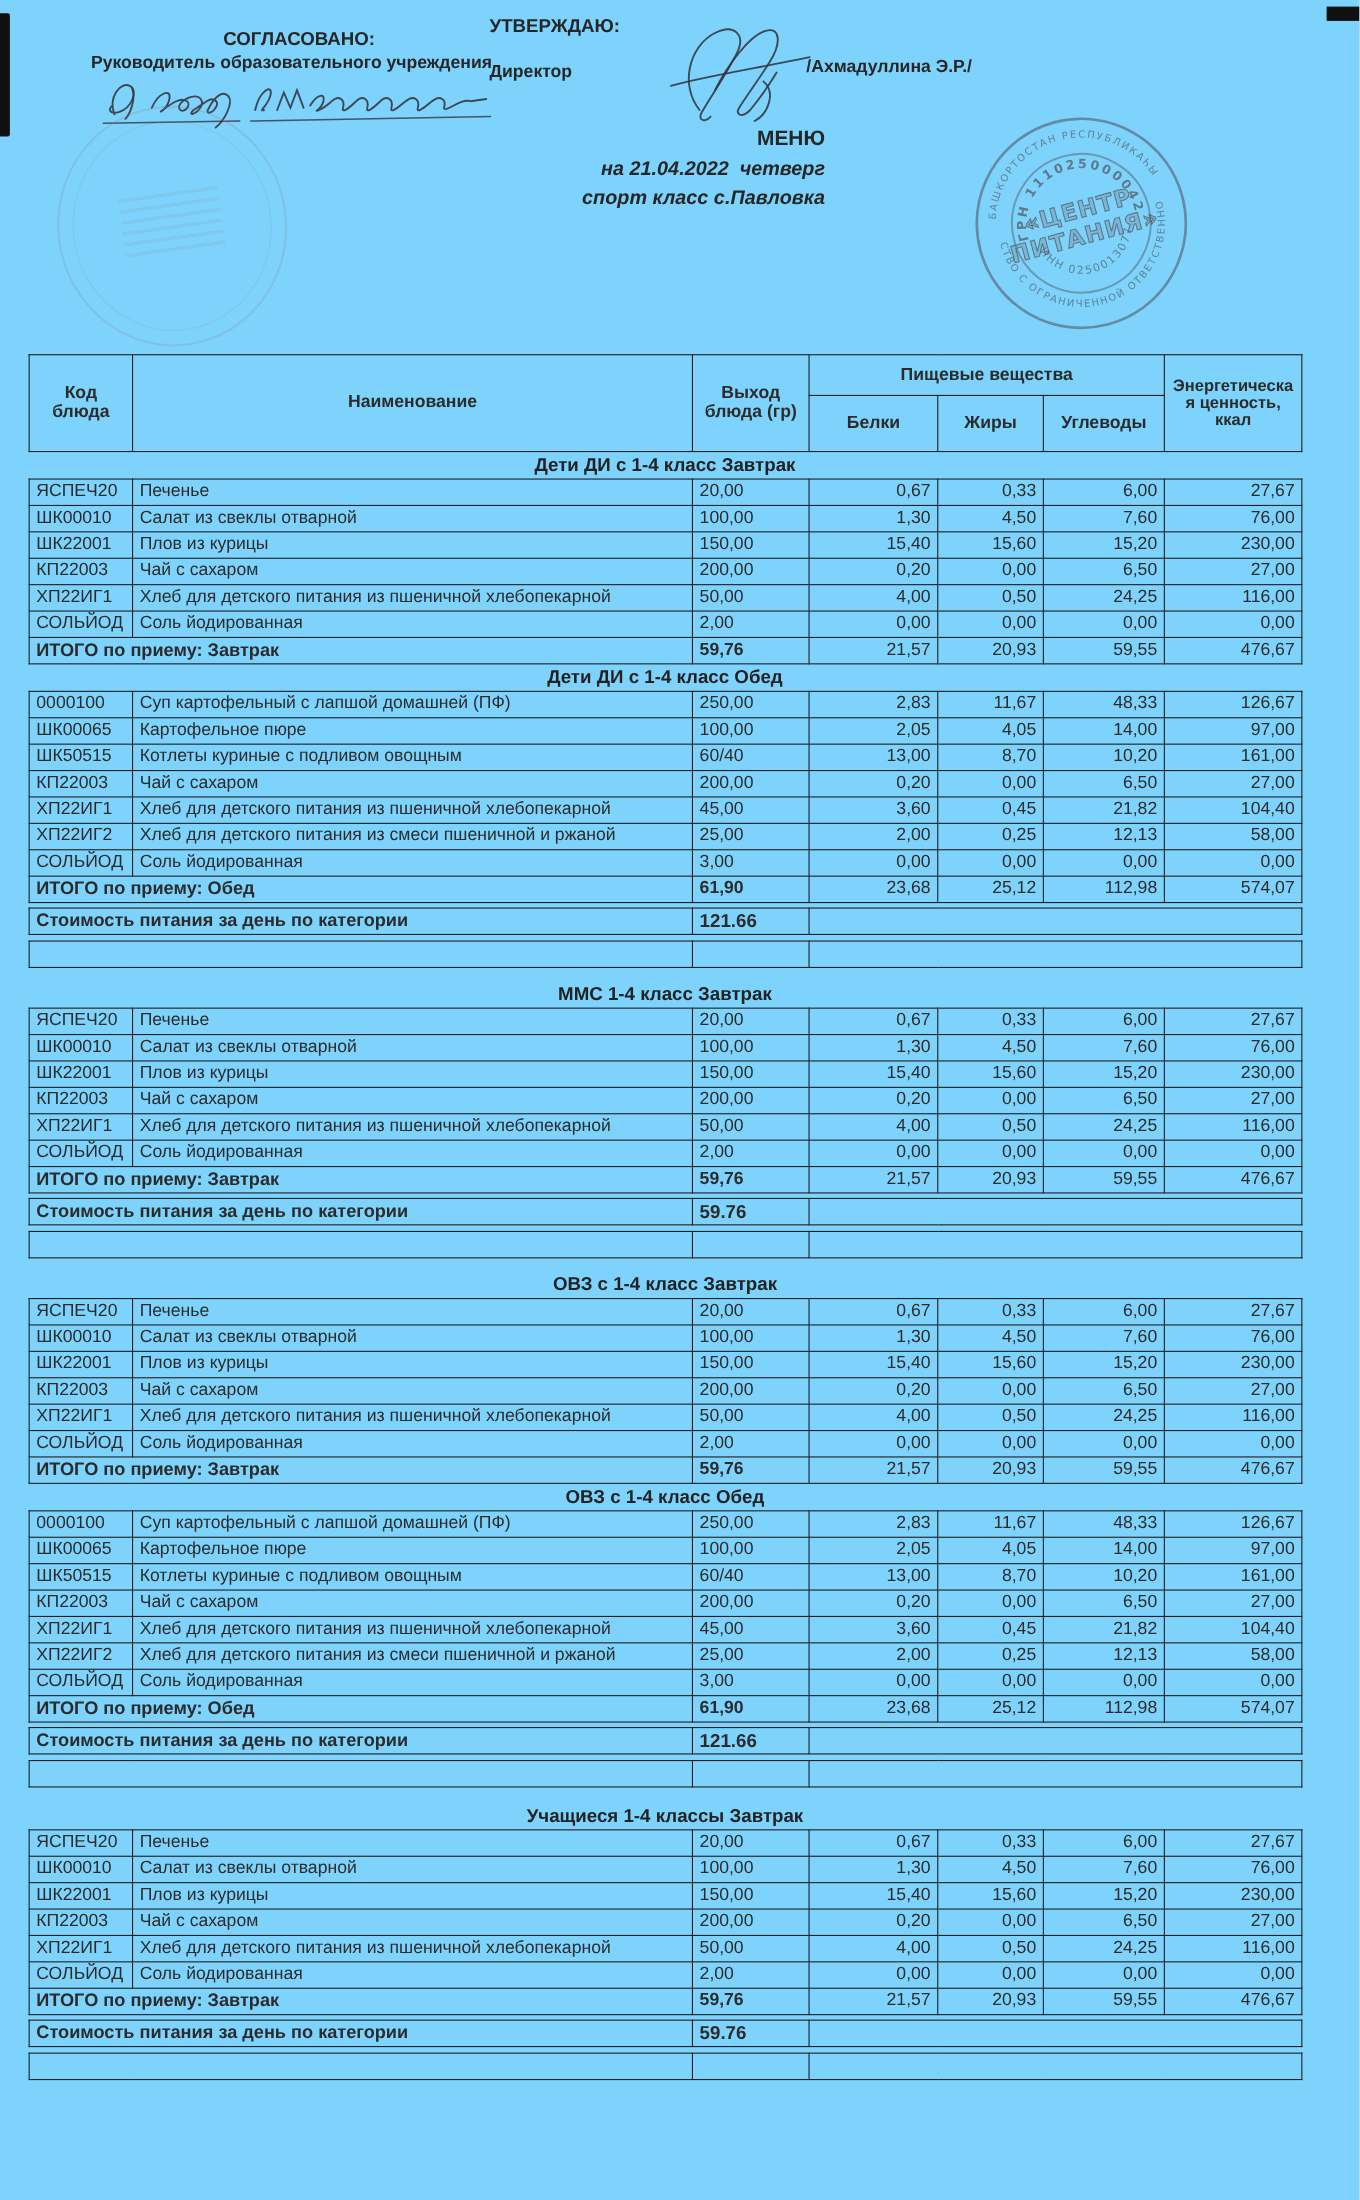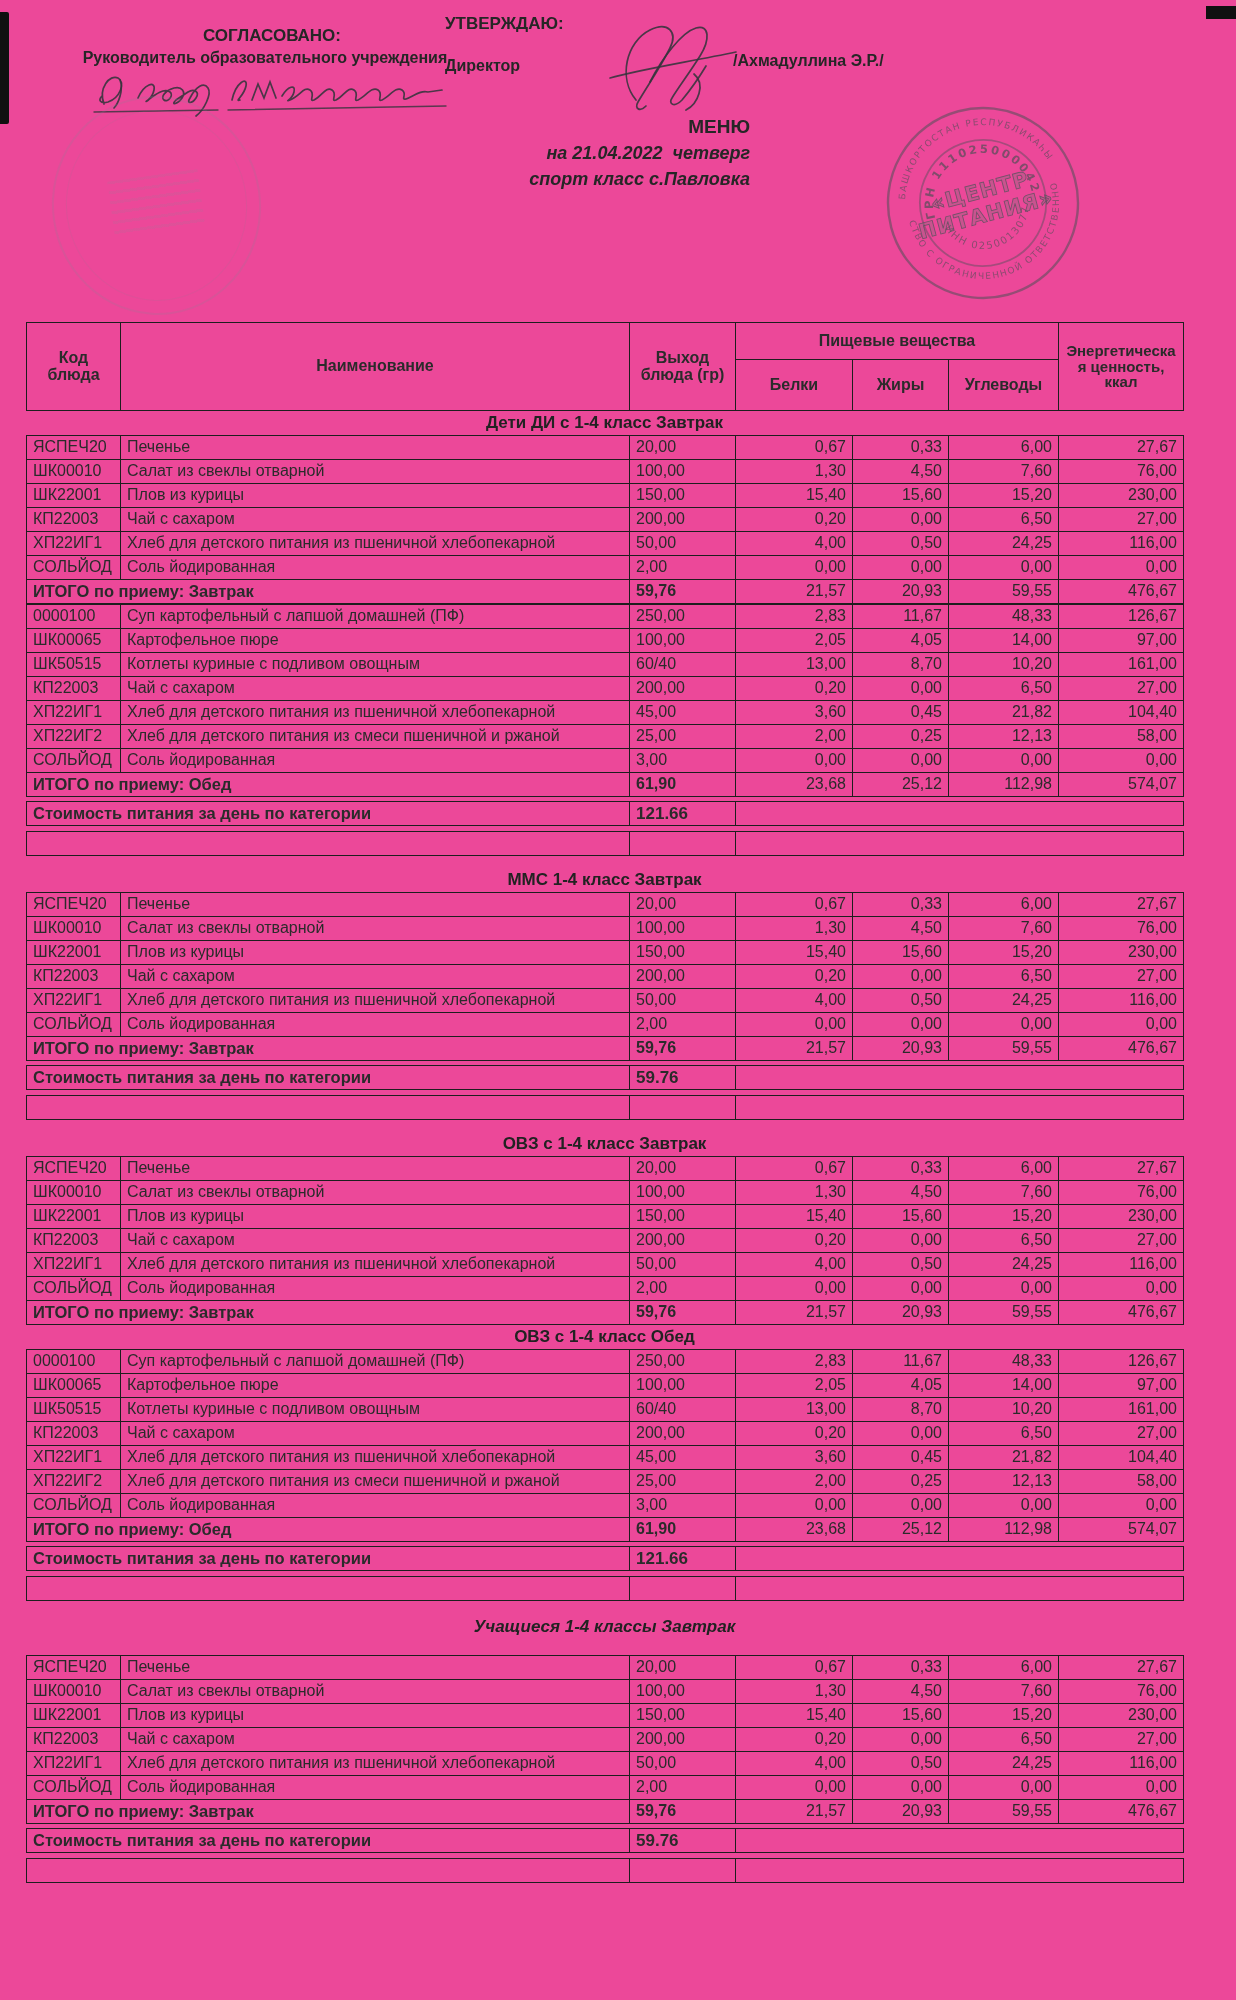--- a/index.html
+++ b/index.html
@@ -1,16 +1,16 @@
 <!DOCTYPE html>
 <html><head>
 <meta charset="utf-8">
 <style>
   html,body{margin:0;padding:0;background:#e8e8e6;}
-  .page{position:relative;width:1236px;height:2000px;background:#ec4899;overflow:hidden;
+  .page{position:relative;width:1236px;height:2000px;background:#7dd3fc;overflow:hidden;
         font-family:"Liberation Sans","DejaVu Sans",sans-serif;color:#262626;}
   
   .artifact{position:absolute;background:#101010;}
   .artifact-left{left:0;top:12px;width:9px;height:112px;border-radius:0 2px 2px 0;}
   .artifact-tr{right:0;top:6px;width:30px;height:13px;}
   
   .hdr-line{position:absolute;font-weight:bold;}
   .agreed-label{left:72px;top:26px;width:400px;text-align:center;font-size:17px;}
   .agreed-role{left:60px;top:49px;width:410px;text-align:center;font-size:16px;}
   .approved-label{left:445px;top:14px;font-size:17px;}
@@ -60,21 +60,21 @@
   .total-row td.portion{font-weight:bold;}
   .section-title{height:24px;line-height:24px;text-align:center;font-weight:bold;font-size:17px;color:#222;}
   .cost-table{margin-top:4px;}
   .cost-table td{height:28px;}
   .cost-table td.label{font-weight:bold;font-size:16.5px;text-align:left;}
   .cost-table td.portion{font-weight:bold;font-size:17px;}
   .empty-table{margin-top:5px;}
   .empty-table td{height:21px;}
   .section.has-cost{margin-bottom:12px;}
   .section.separated{margin-top:14px;}
-  .section.separated .section-title{margin-bottom:16px;font-style:italic;}
+  .section.separated .section-title{margin-bottom:0;}
 </style>
 </head>
 <body>
 
 <div class="page">
 
   <div class="artifact artifact-left"></div>
   <div class="artifact artifact-tr"></div>
 
   <div class="hdr-line agreed-label">СОГЛАСОВАНО:</div>
@@ -229,20 +229,21 @@
                 <td class="fat">20,93</td>
                 <td class="carbs">59,55</td>
                 <td class="kcal">476,67</td>
               </tr>
             </tbody>
     </table>
 
   </div>
 
   <div class="section has-cost">
+    <div class="section-title">Дети ДИ с 1-4 класс Обед</div>
     <table class="grid main-table">
       <colgroup>
               <col class="c1">
               <col class="c2">
               <col class="c3">
               <col class="c4">
               <col class="c5">
               <col class="c6">
               <col class="c7">
             </colgroup>

